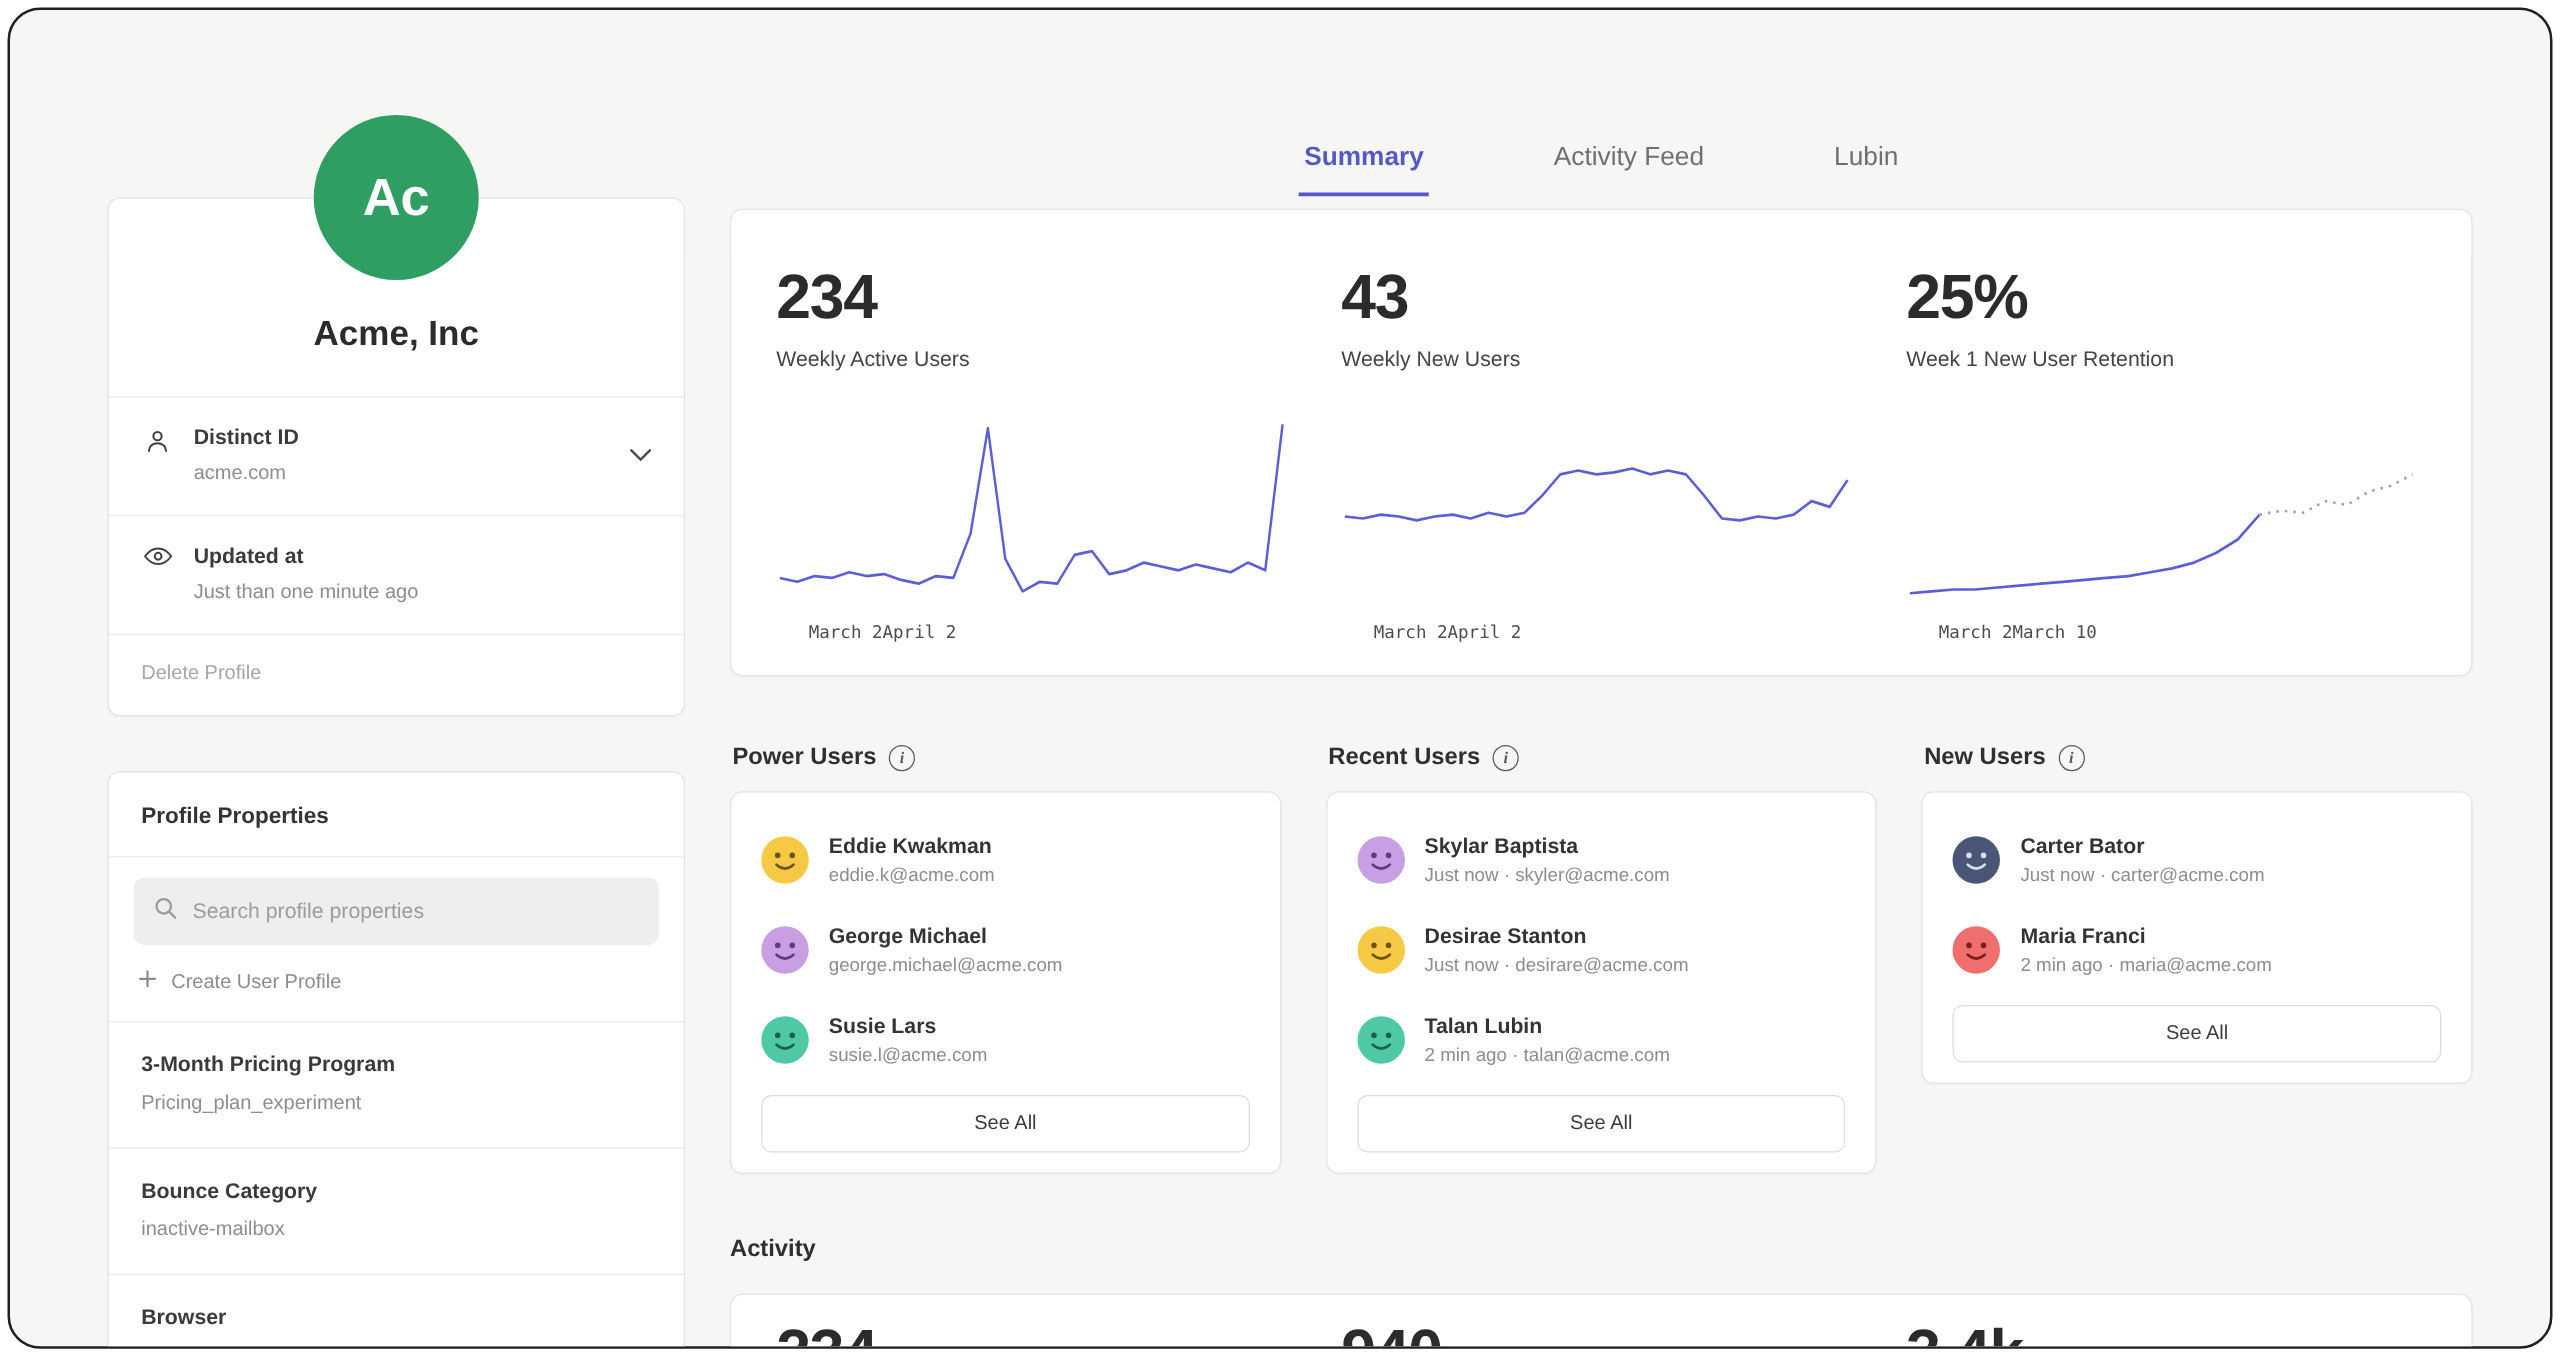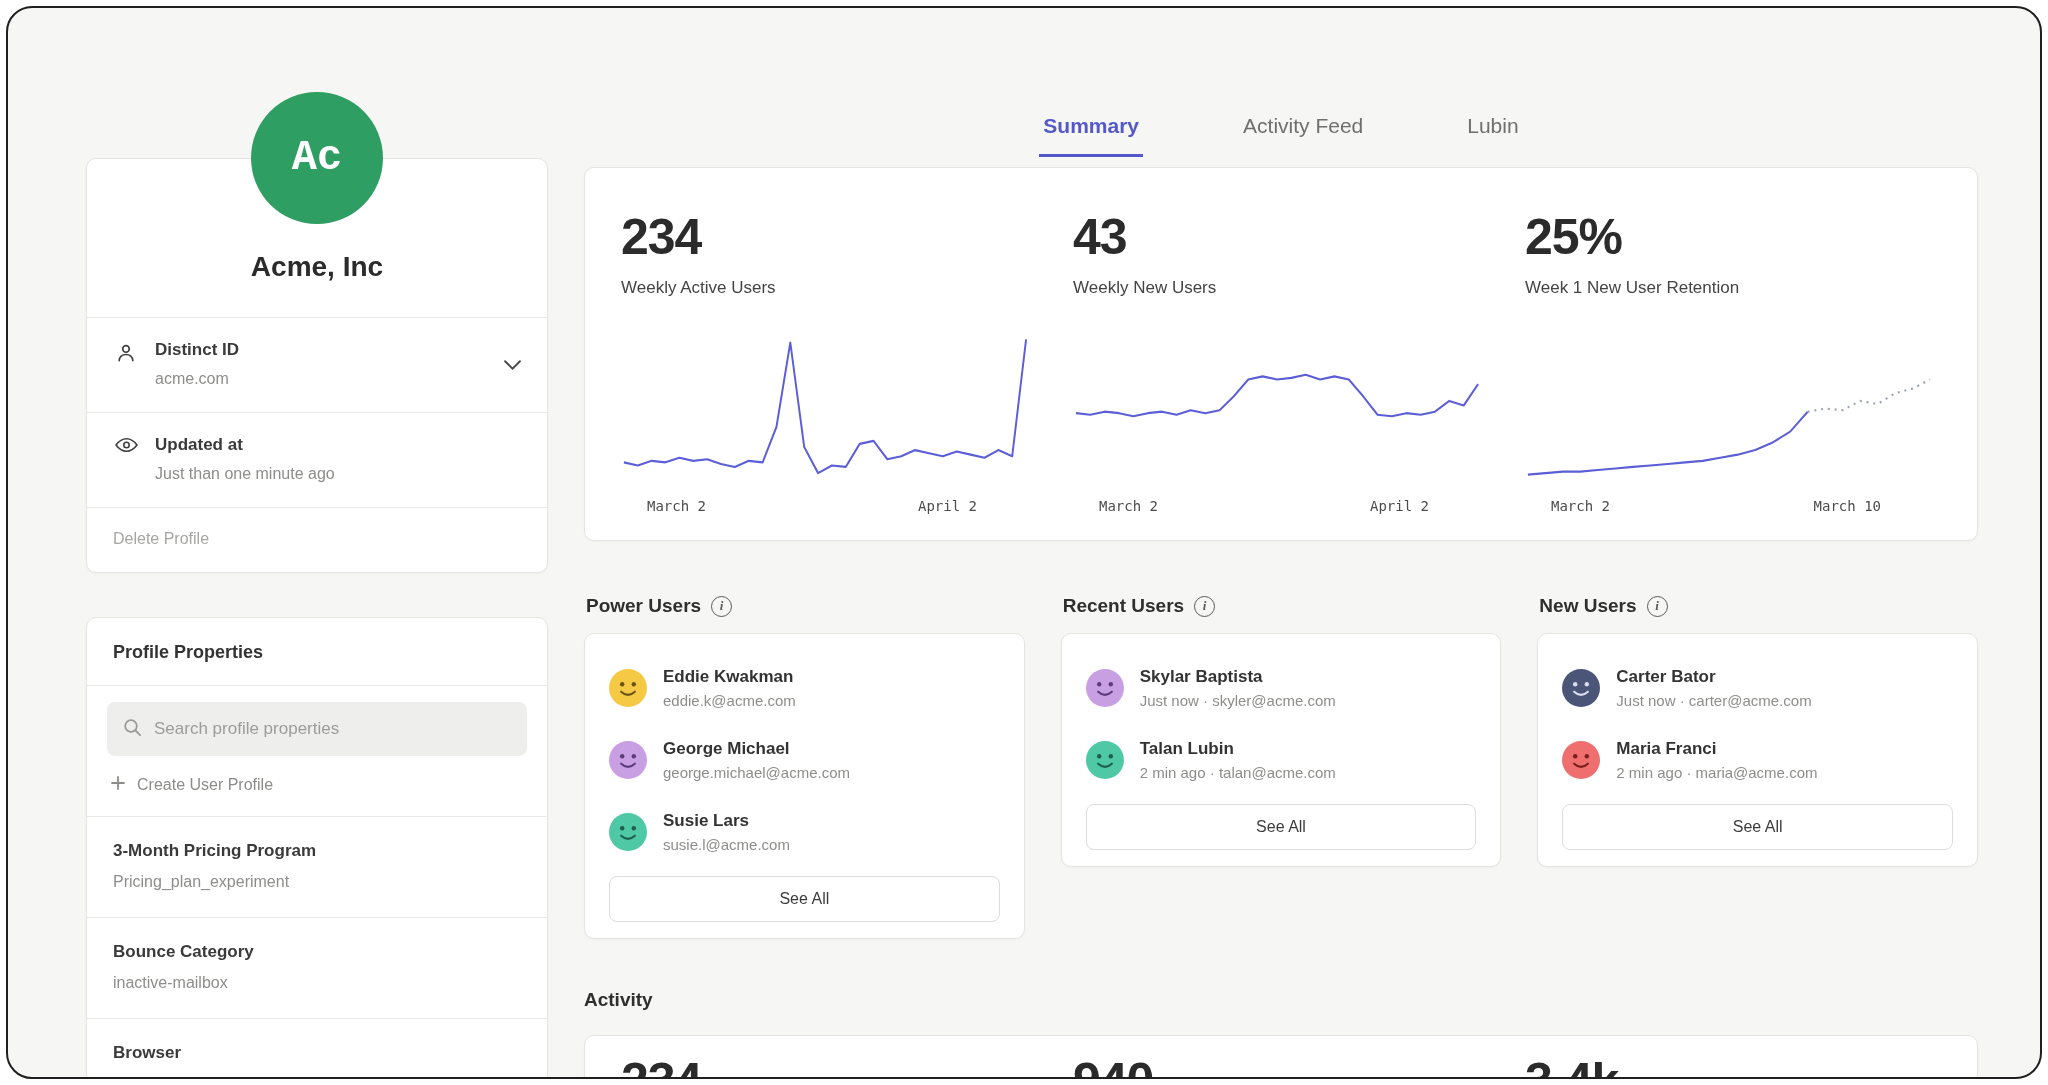--- a/index.html
+++ b/index.html
@@ -4,21 +4,21 @@
 <style>
   * { margin:0; padding:0; box-sizing:border-box; }
   html,body { width:2048px; height:1085px; background:#fff; font-family:"Liberation Sans",sans-serif; color:#2f2f2f; }
   .frame { position:absolute; left:6px; top:6px; width:2036px; height:1073px; background:#f6f6f4; border:2px solid #1f1f1f; border-radius:26px; overflow:hidden; }
 
   .card { background:#fff; border:1px solid #e4e4e1; border-radius:10px; box-shadow:0 1px 2px rgba(0,0,0,0.03); }
   .divider { height:1px; background:#e9e9e6; }
 
   
   .sidebar { position:absolute; left:78px; top:84px; width:462px; }
-  .avatar { position:absolute; left:50%; transform:translateX(-50%); top:0; width:132px; height:132px; border-radius:50%; display:flex; align-items:center; justify-content:center; color:#fff; font-size:42px; font-weight:700; z-index:2;font-family:Liberation Mono, monospace; }
+  .avatar { position:absolute; left:50%; transform:translateX(-50%); top:0; width:132px; height:132px; border-radius:50%; display:flex; align-items:center; justify-content:center; color:#fff; font-size:42px; font-weight:700; z-index:2; }
   .profile-card { margin-top:66px; }
   .company-name { padding:92px 20px 34px; text-align:center; font-size:28px; font-weight:600; color:#2b2b2b; }
   .field-row { position:relative; display:flex; padding:22px 26px 24px; gap:16px; }
   .f-icon { width:26px; display:flex; justify-content:center; padding-top:2px; flex:none; }
   .f-label { font-size:17px; font-weight:700; color:#3a3a3a; }
   .f-value { font-size:16px; color:#8d8d8b; margin-top:10px; }
   .chev { position:absolute; right:26px; top:50%; transform:translateY(-50%); cursor:pointer; }
   .delete-btn { display:block; width:100%; text-align:left; background:none; border:none; padding:22px 26px 24px; font-size:16px; color:#a6a6a3; font-family:inherit; cursor:pointer; }
 
   .props-card { margin-top:44px; }
@@ -37,21 +37,21 @@
   .tabs { display:flex; justify-content:center; gap:96px; }
   .tab { font-size:21px; color:#6f6f6d; padding:6px 4px 16px; cursor:pointer; }
   .tab.active { color:#5558c9; font-weight:600; border-bottom:3px solid #5558c9; }
 
   .stats-card { margin-top:10px; display:flex; padding:40px 36px 26px; }
   .stat { flex:1; padding-right:44px; }
   .stat:last-child { padding-right:8px; }
   .stat-value { font-size:50px; font-weight:700; color:#2b2b2b; letter-spacing:-1px; }
   .stat-label { font-size:17px; color:#444; margin-top:12px; }
   .spark { display:block; width:100%; height:160px; margin-top:26px; }
-  .axis { display:flex; justify-content:space-between; margin-top:14px; padding:0 52px 0 26px; font-family:"DejaVu Sans Mono",monospace; font-size:14px; color:#4c4c4c; }
+  .axis { display:flex; margin-top:14px; padding:0 52px 0 26px; font-family:"DejaVu Sans Mono",monospace; font-size:14px; color:#4c4c4c; }
 
   .lists { display:flex; gap:36px; margin-top:54px; }
   .list-col { flex:1; }
   .list-head { display:flex; align-items:center; gap:10px; font-size:19px; font-weight:700; color:#2f2f2f; margin:0 2px 16px; }
   .info-icon { width:21px; height:21px; border:1.5px solid #5a5a5a; border-radius:50%; font-size:13px; color:#5a5a5a; display:flex; align-items:center; justify-content:center; font-family:"Liberation Serif",serif; font-style:italic; cursor:pointer; }
   .list-card { padding:26px 24px 16px; }
   .user-row { display:flex; align-items:center; gap:16px; height:56px; margin-bottom:16px; cursor:pointer; }
   .u-avatar { width:38px; height:38px; border-radius:50%; flex:none; overflow:hidden; }
   .u-name { font-size:17px; font-weight:600; color:#333; }
   .u-sub { font-size:15px; color:#8d8d8b; margin-top:5px; }
@@ -259,20 +259,33 @@
                   <circle cx="23.5" cy="14.5" r="2.1" fill="currentColor"></circle>
                   <path d="M11.5 21.5q6.5 6 13 0" stroke="currentColor" stroke-width="2" fill="none" stroke-linecap="round"></path>
                 </svg>
             </span>
             <div>
               <div class="u-name">Skylar Baptista</div>
               <div class="u-sub">Just now · skyler@acme.com</div>
             </div>
           </div>
           <div class="user-row">
+            <span class="u-avatar" style="background: rgb(246, 201, 69); color: rgb(107, 84, 24);">
+              <svg viewBox="0 0 36 36" width="38" height="38">
+                  <circle cx="12.5" cy="14.5" r="2.1" fill="currentColor"></circle>
+                  <circle cx="23.5" cy="14.5" r="2.1" fill="currentColor"></circle>
+                  <path d="M11.5 21.5q6.5 6 13 0" stroke="currentColor" stroke-width="2" fill="none" stroke-linecap="round"></path>
+                </svg>
+            </span>
+            <div>
+              <div class="u-name">Desirae Stanton</div>
+              <div class="u-sub">Just now · desirare@acme.com</div>
+            </div>
+          </div>
+          <div class="user-row">
             <span class="u-avatar" style="background: rgb(79, 200, 165); color: rgb(29, 95, 76);">
               <svg viewBox="0 0 36 36" width="38" height="38">
                   <circle cx="12.5" cy="14.5" r="2.1" fill="currentColor"></circle>
                   <circle cx="23.5" cy="14.5" r="2.1" fill="currentColor"></circle>
                   <path d="M11.5 21.5q6.5 6 13 0" stroke="currentColor" stroke-width="2" fill="none" stroke-linecap="round"></path>
                 </svg>
             </span>
             <div>
               <div class="u-name">Talan Lubin</div>
               <div class="u-sub">2 min ago · talan@acme.com</div>

